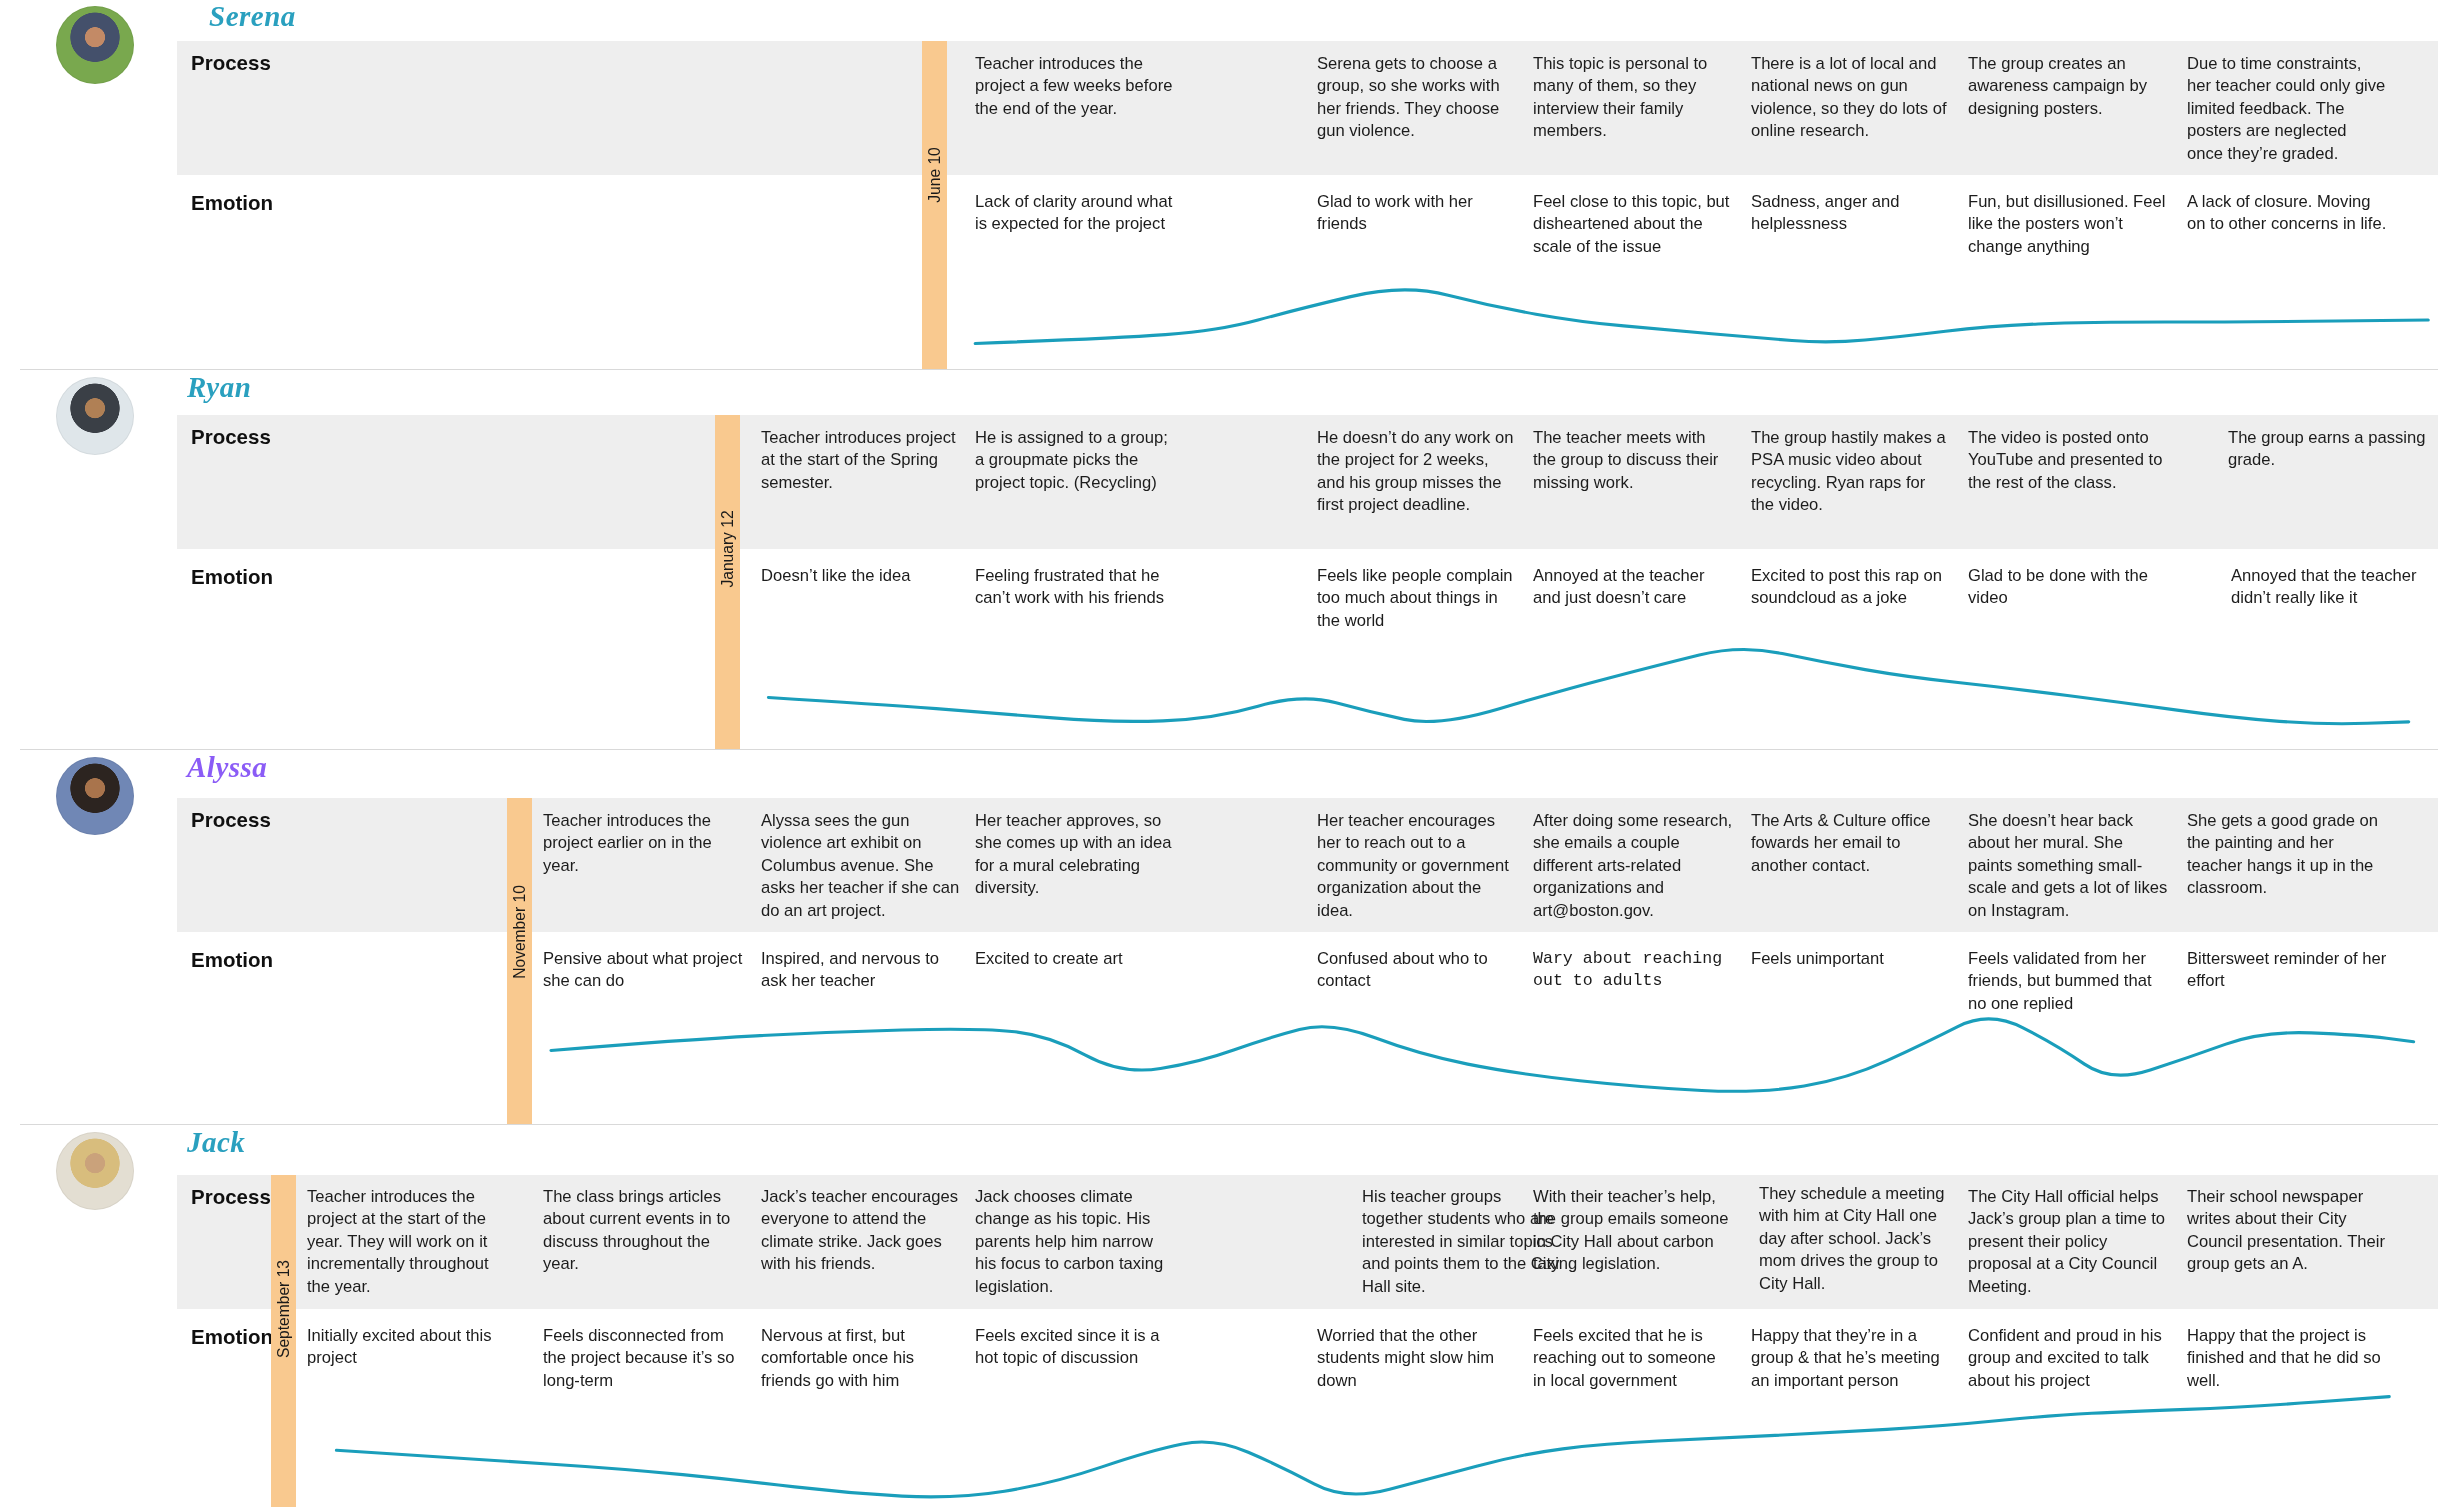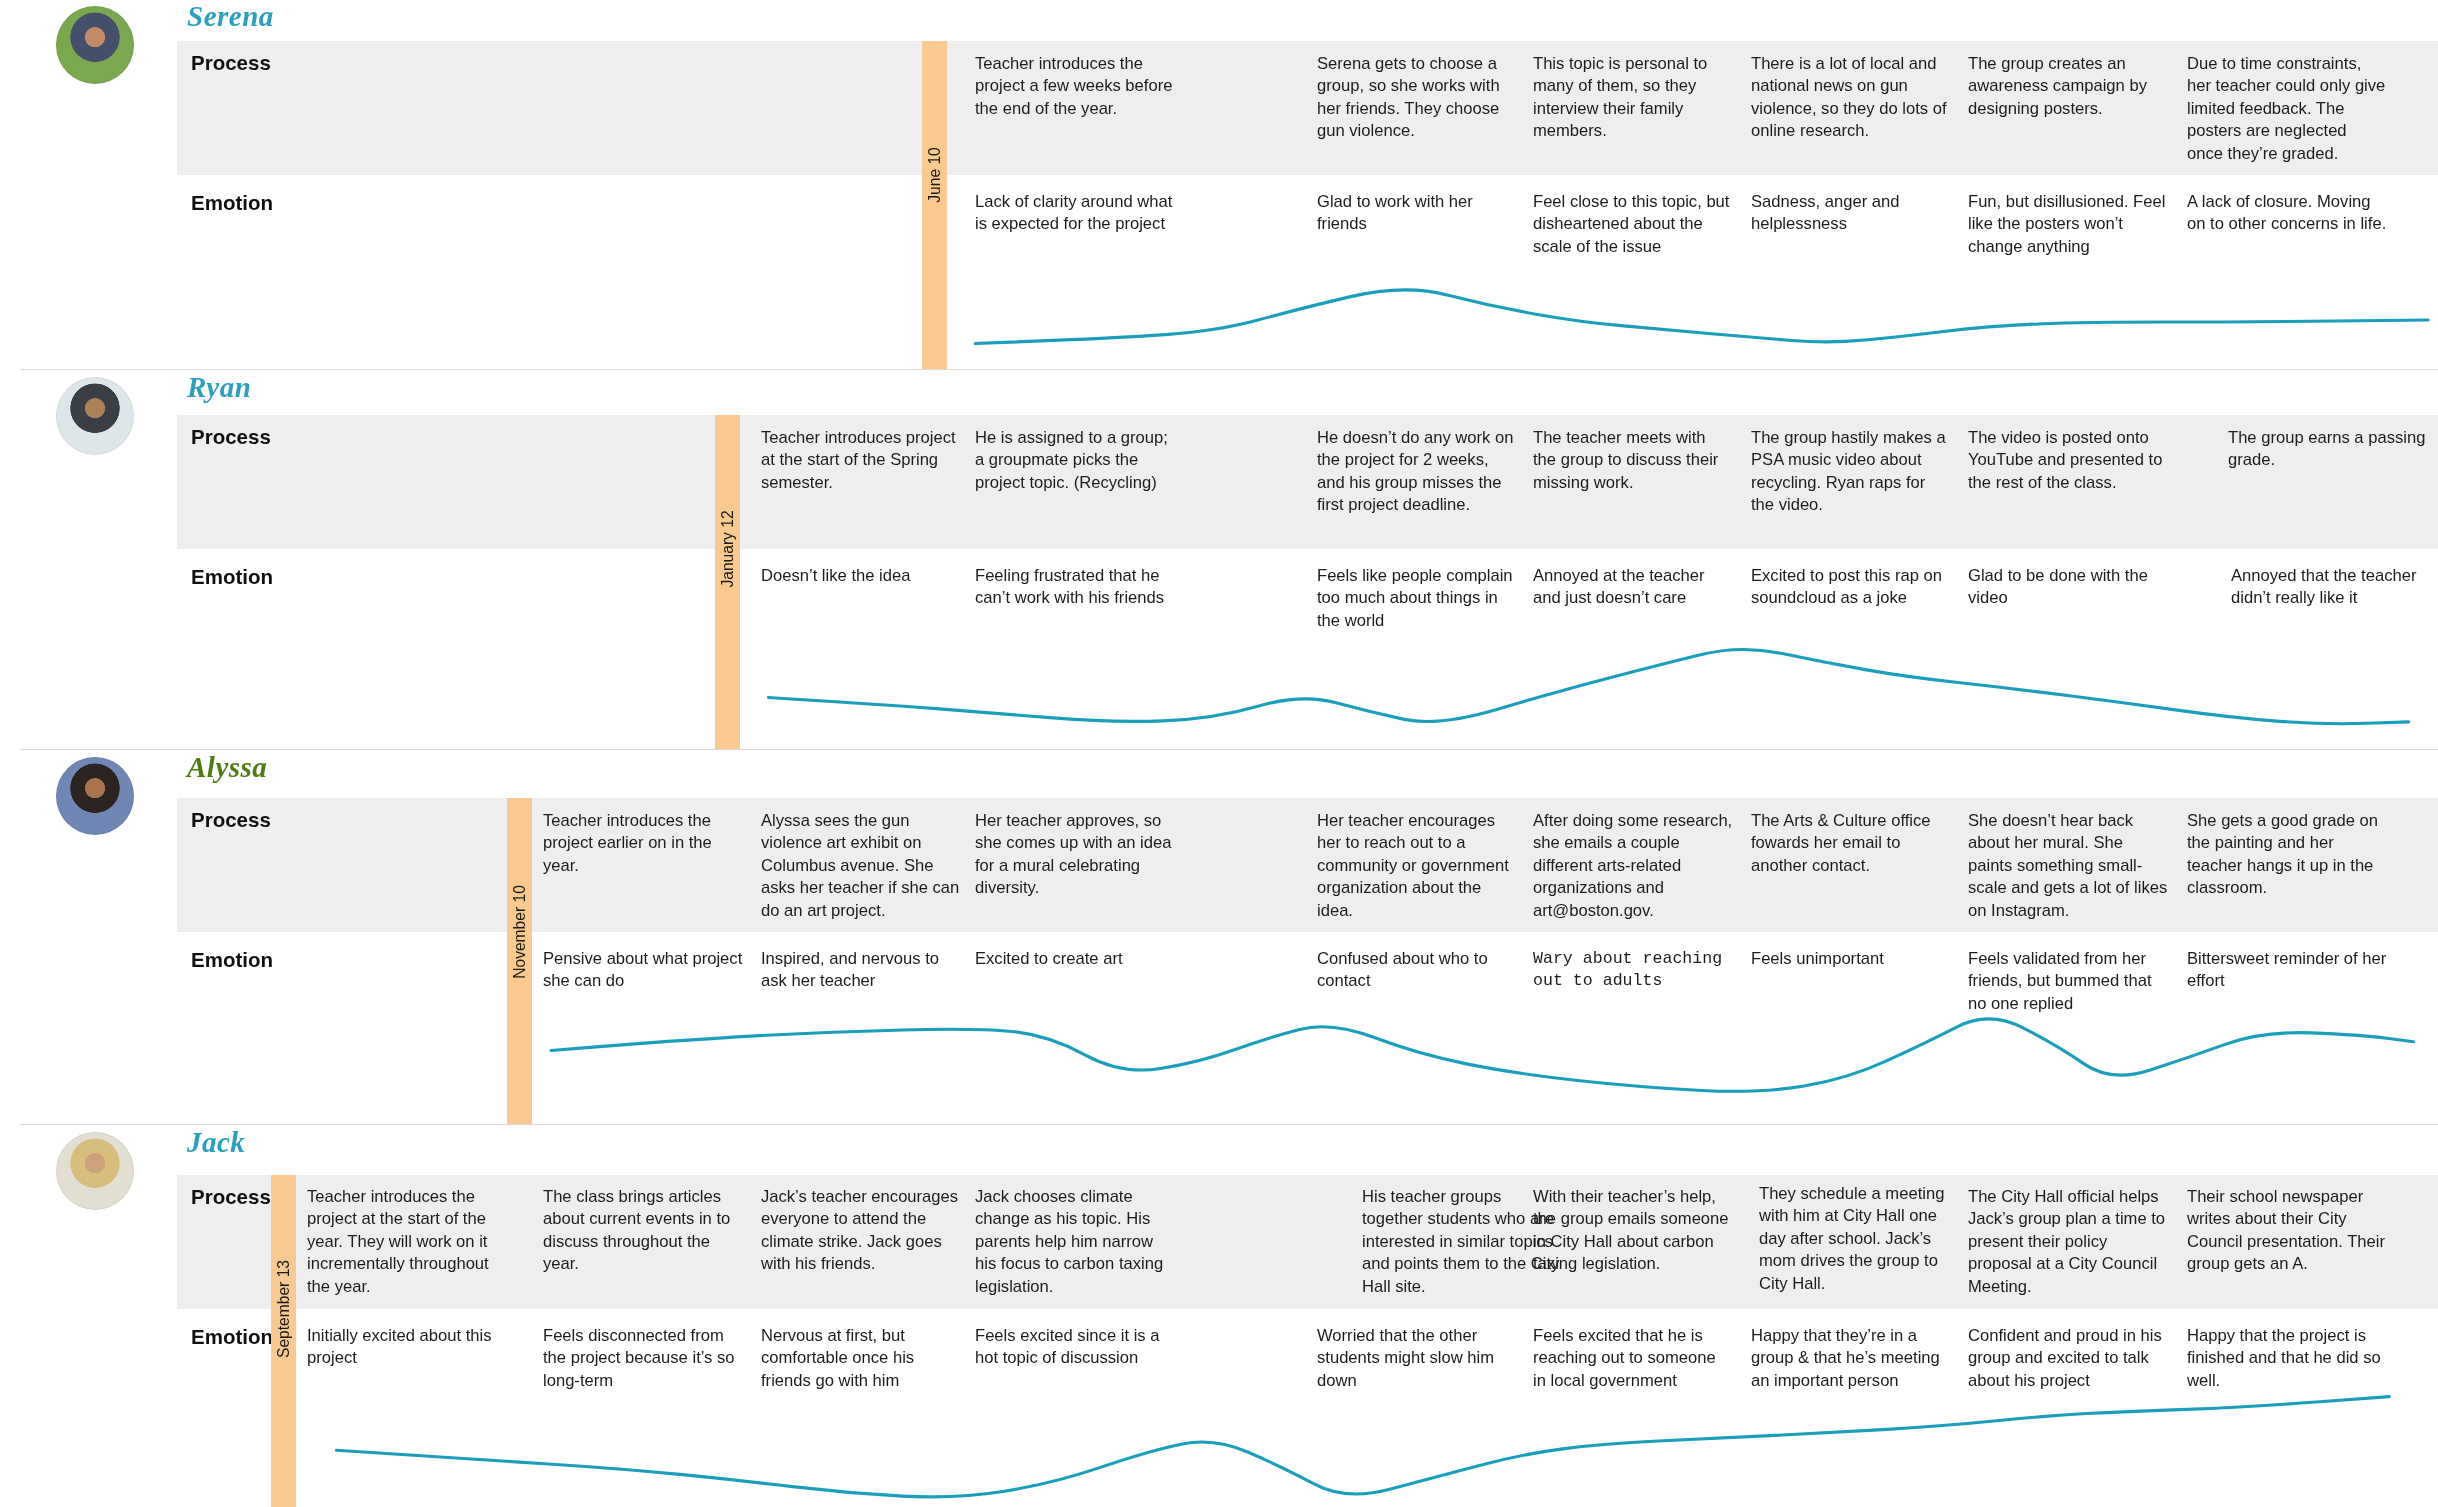--- a/index.html
+++ b/index.html
@@ -34,21 +34,21 @@
     position:absolute;width:200px;font-size:16.6px;line-height:22.4px;color:#1c1c1c;
   }
   .divider{position:absolute;left:19.5px;width:2419px;height:1px;background:#d9d9d9;}
   svg.charts{position:absolute;left:0;top:0;pointer-events:none;}
 </style>
 </head>
 <body>
 
 <section class="student" style="top: 0px; height: 369px;">
     <div class="avatar" style="background: radial-gradient(circle at 50% 40%, rgb(195, 138, 102) 0px, rgb(195, 138, 102) 16%, rgb(68, 80, 107) 17%, rgb(68, 80, 107) 40%, rgb(121, 168, 78) 41%, rgb(121, 168, 78) 100%);"></div>
-    <h2 class="name" style="color: rgb(42, 160, 191);">Serena</h2>
+    <h2 class="name" style="color: rgb(42, 160, 191); margin-left: 22px;">Serena</h2>
     <div class="band" style="top: 41px; background: rgb(238, 238, 238);"></div>
     <div class="row-label lbl-process" style="top: 51px;">Process</div>
     <div class="row-label lbl-emotion" style="top: 191px;">Emotion</div>
     <div class="datebar" style="left: 922px; top: 41px; height: 328px; background: rgb(249, 201, 143);">
       <span class="datetext" style="top: 134px;">June 10</span>
     </div>
     <div class="events">
       <div class="event" style="left: 975px;">
     <div class="event-text p" style="top: 53px;">Teacher introduces the project a few weeks before the end of the year.</div>
     <div class="event-text e" style="top: 191px;">Lack of clarity around what is expected for the project</div>
@@ -111,21 +111,21 @@
   </div>
       <div class="event" style="left: 2187px;">
     <div class="event-text p" style="top: 56px; margin-left: 41px;">The group earns a passing grade.</div>
     <div class="event-text e" style="top: 194px; margin-left: 44px;">Annoyed that the teacher didn’t really like it</div>
   </div>
     </div>
   </section>
 <div class="divider" style="top: 369px; background: rgb(217, 217, 217);"></div>
 <section class="student" style="top: 751px; height: 374px;">
     <div class="avatar" style="background: radial-gradient(circle at 50% 40%, rgb(169, 116, 76) 0px, rgb(169, 116, 76) 16%, rgb(44, 36, 32) 17%, rgb(44, 36, 32) 40%, rgb(112, 135, 181) 41%, rgb(112, 135, 181) 100%);"></div>
-    <h2 class="name" style="color: #4d7c0f;">Alyssa</h2>
+    <h2 class="name" style="color: #8b5cf6;">Alyssa</h2>
     <div class="band" style="top: 47px; background: rgb(238, 238, 238);"></div>
     <div class="row-label lbl-process" style="top: 57px;">Process</div>
     <div class="row-label lbl-emotion" style="top: 197px;">Emotion</div>
     <div class="datebar" style="left: 507px; top: 47px; height: 327px; background: rgb(249, 201, 143);">
       <span class="datetext" style="top: 134px;">November 10</span>
     </div>
     <div class="events">
       <div class="event" style="left: 543px;">
     <div class="event-text p" style="top: 59px;">Teacher introduces the project earlier on in the year.</div>
     <div class="event-text e" style="top: 197px;">Pensive about what project she can do</div>

